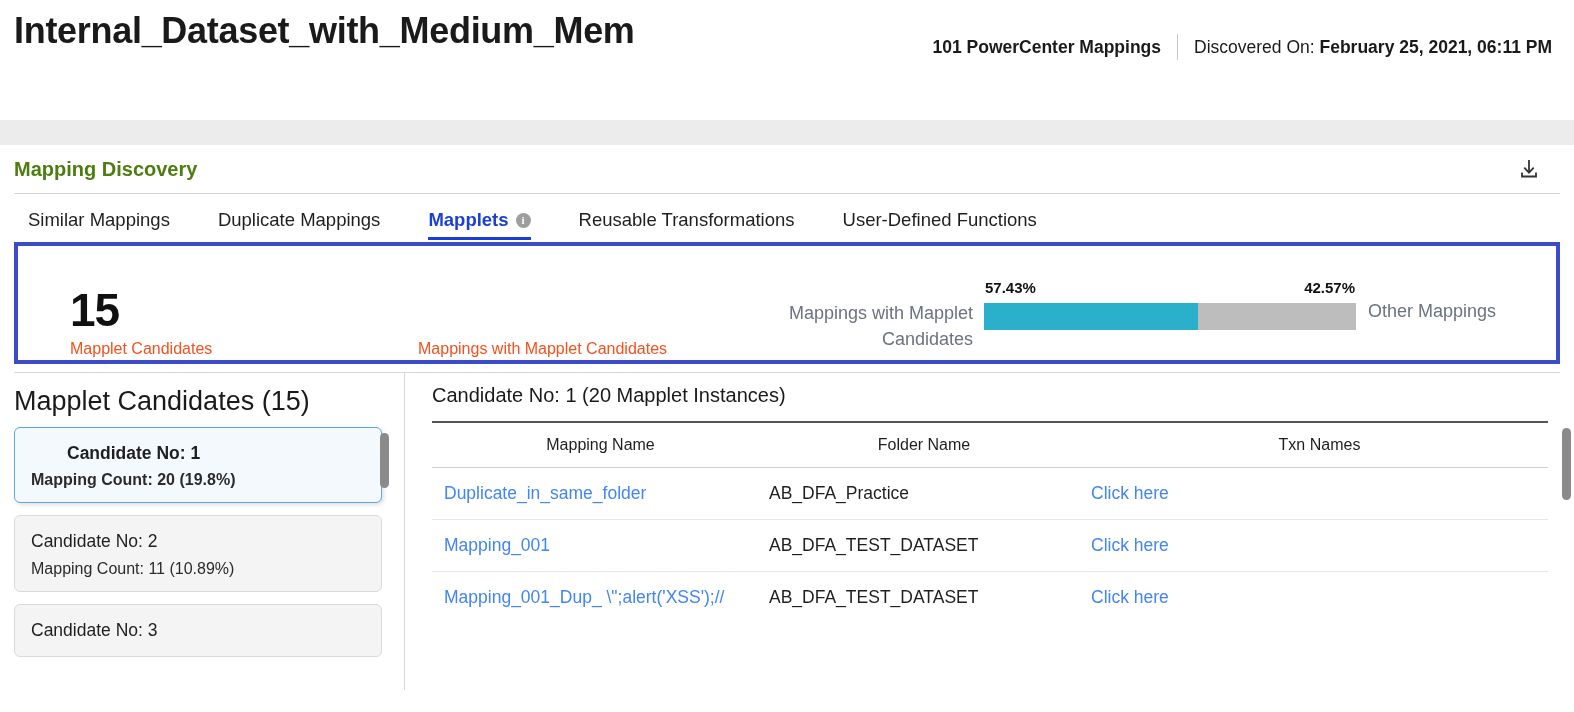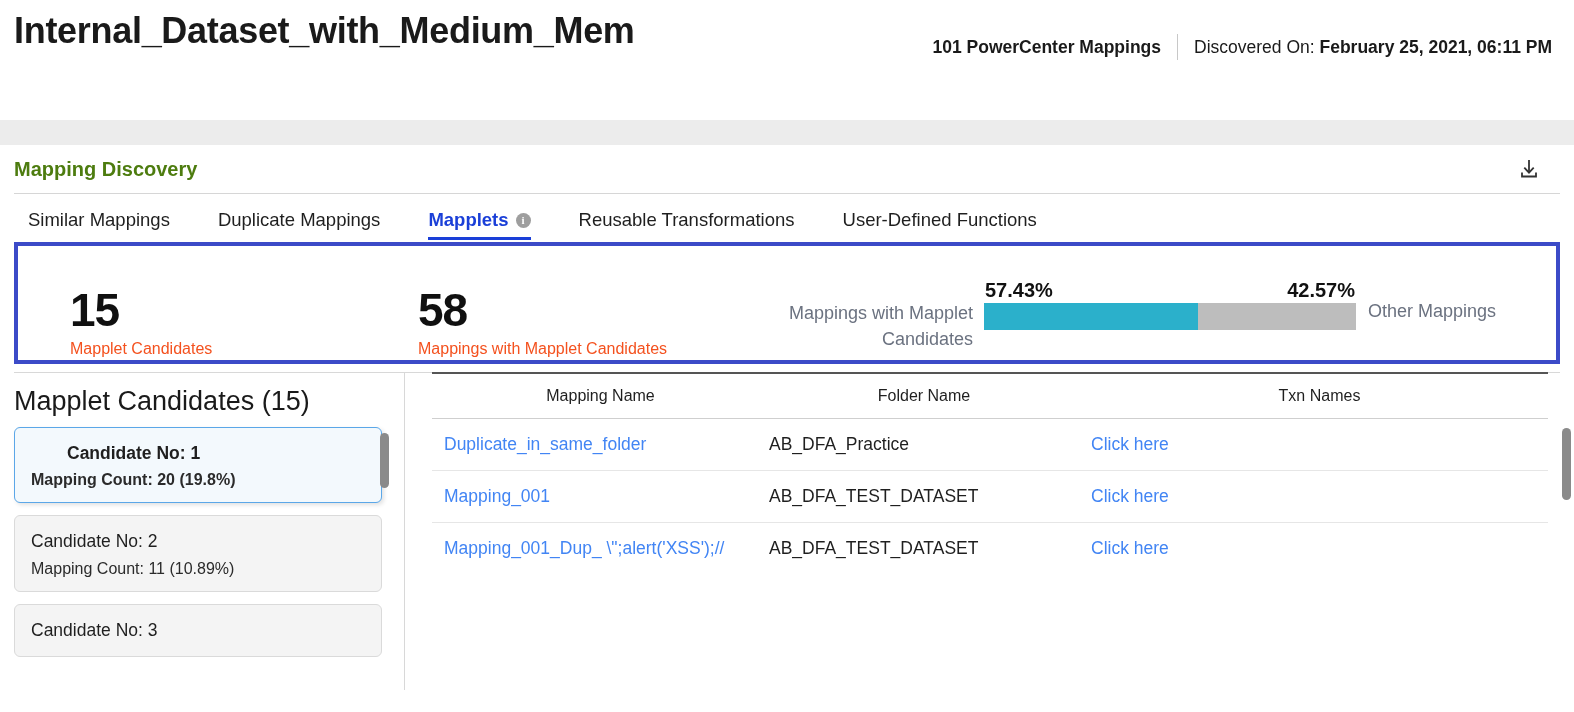--- a/index.html
+++ b/index.html
@@ -172,21 +172,21 @@
     font-size: 18px;
     color: #6b7280;
     line-height: 1.42;
     padding-top: 22px;
   }
   .ratio-bar-col { padding-left: 11px; }
   .ratio-values {
     position: relative;
     height: 24px;
     width: 372px;
-    font-size: 20px;
+    font-size: 15px;
     font-weight: 700;
     color: #111111;
   }
   .ratio-values .pct-left { position: absolute; left: 1px; top: 0; }
   .ratio-values .pct-right { position: absolute; right: 1px; top: 0; }
   .ratio-bar {
     width: 372px;
     height: 27px;
     background: #bdbdbd;
     display: block;
@@ -375,21 +375,20 @@
       <span>User-Defined Functions</span>
     </div>
   </div>
 
   <div class="stats-banner" style="border-color: rgb(60, 75, 200);">
     <div class="stat-block stat-1">
       <div class="stat-number">15</div>
       <div class="stat-label" style="color: rgb(244, 81, 30);">Mapplet Candidates</div>
     </div>
     <div class="stat-block stat-2">
-      <div class="stat-number">58</div>
       <div class="stat-label" style="color: rgb(244, 81, 30);">Mappings with Mapplet Candidates</div>
     </div>
 
     <div class="ratio-wrap">
       <div class="ratio-left-label">Mappings with Mapplet Candidates</div>
       <div class="ratio-bar-col">
         <div class="ratio-values">
           <span class="pct-left">57.43%</span>
           <span class="pct-right">42.57%</span>
         </div>
@@ -417,20 +416,21 @@
           <div class="cand-count">Mapping Count: 11 (10.89%)</div>
         </div>
         <div class="cand-card">
           <div class="cand-no">Candidate No: 3</div>
         </div>
       </div>
       <div class="left-scrollbar"></div>
     </div>
 
     <div class="right-col">
+      <div class="cand-heading">Candidate No: 1 (20 Mapplet Instances)</div>
       <table class="inst-table">
         <thead>
           <tr>
             <th class="col-map">Mapping Name</th>
             <th class="col-folder">Folder Name</th>
             <th class="col-txn">Txn Names</th>
           </tr>
         </thead>
         <tbody>
           <tr>

